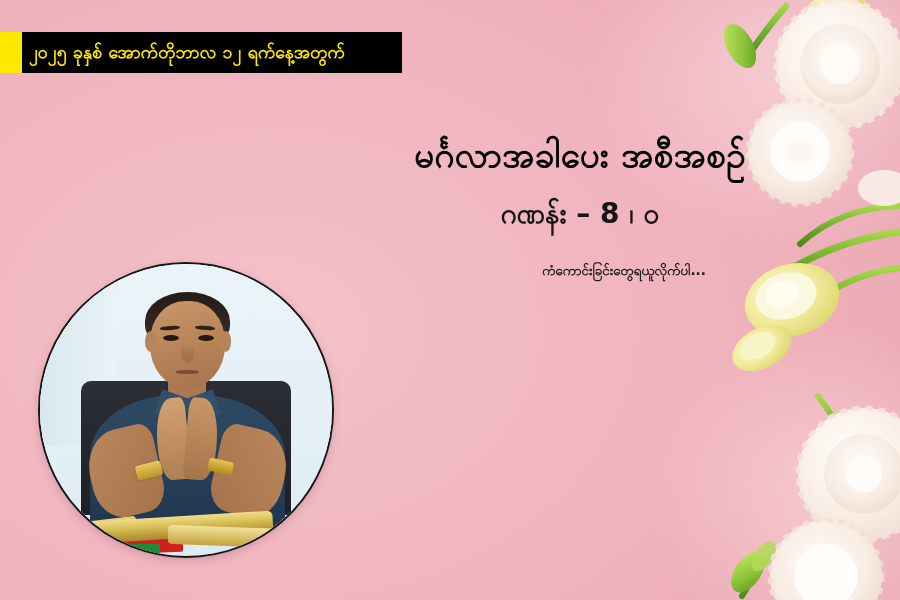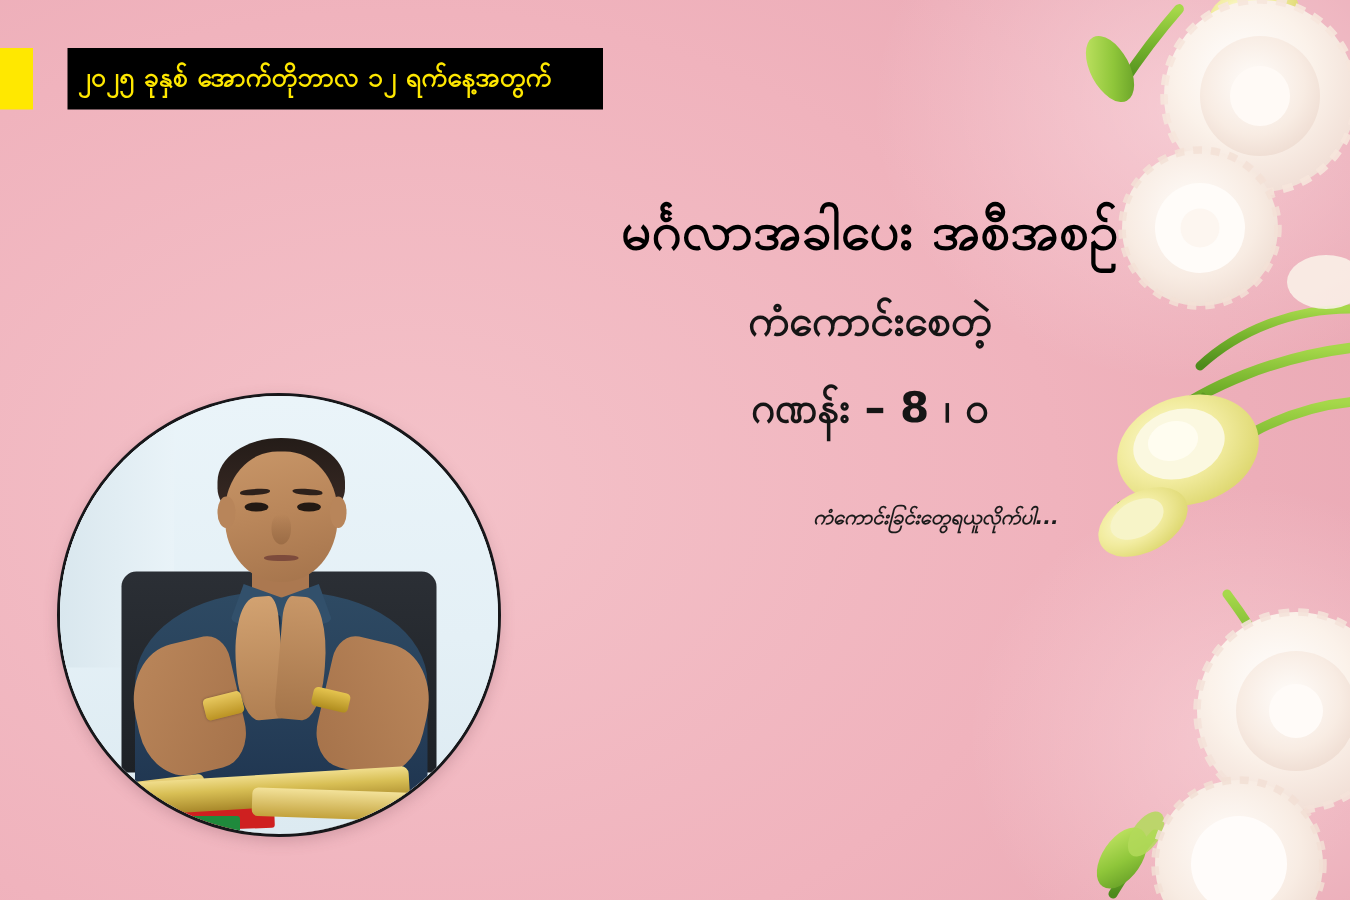--- a/index.html
+++ b/index.html
@@ -30,21 +30,20 @@
     position:absolute; left:0; top:32px;
     height:41px; width:402px;
     display:flex; align-items:stretch;
     z-index:30;
   }
   #ribbon-accent { width:22px; background:#ffe800; flex:0 0 22px; }
   #ribbon-body {
     flex:1; background:#000;
     display:flex; align-items:center;
     padding:0 9px 0 7px;
-    margin-left:23px;
   }
   #ribbon-text {
     color:#ffe800;
     font-size:17.5px;
     font-weight:700;
     line-height:1;
     letter-spacing:.2px;
     white-space:nowrap;
   }
 
@@ -67,24 +66,23 @@
     color:#151515;
     font-size:28px; font-weight:600;
     line-height:1.55;
     margin-top:14px;
     text-align:center;
   }
   #line-color { margin-left:6px; }
   #footnote {
     color:#1b1b1b;
     font-size:13.5px; font-weight:600;
-    margin-top:43px;
+    margin-top:26px;
     text-align:center;
     padding-left:88px;
-    font-style:italic;
   }
 
   
   #portrait {
     position:absolute; left:38px; top:262px;
     width:296px; height:296px;
     border-radius:50%;
     overflow:hidden;
     border:2.5px solid #17171a;
     background:#e9f3f7;
@@ -352,16 +350,15 @@
     <div class="pr" id="pr-red"></div>
     <div class="pr" id="pr-green"></div>
     <div class="pr" id="pr-gold-2"></div>
     <div class="pr" id="pr-gold-1"></div>
     <div class="pr" id="pr-gold-3"></div>
   </div>
 </div>
 
 <div id="text-block">
   <div id="headline">မင်္ဂလာအခါပေး အစီအစဉ်</div>
-  <div class="info-line" id="line-sub">ကံကောင်းစေတဲ့</div>
   <div class="info-line" id="line-number">ဂဏန်း – 8 ၊ ၀</div>
   <div id="footnote">ကံကောင်းခြင်းတွေရယူလိုက်ပါ...</div>
 </div>
 
 </body></html>

